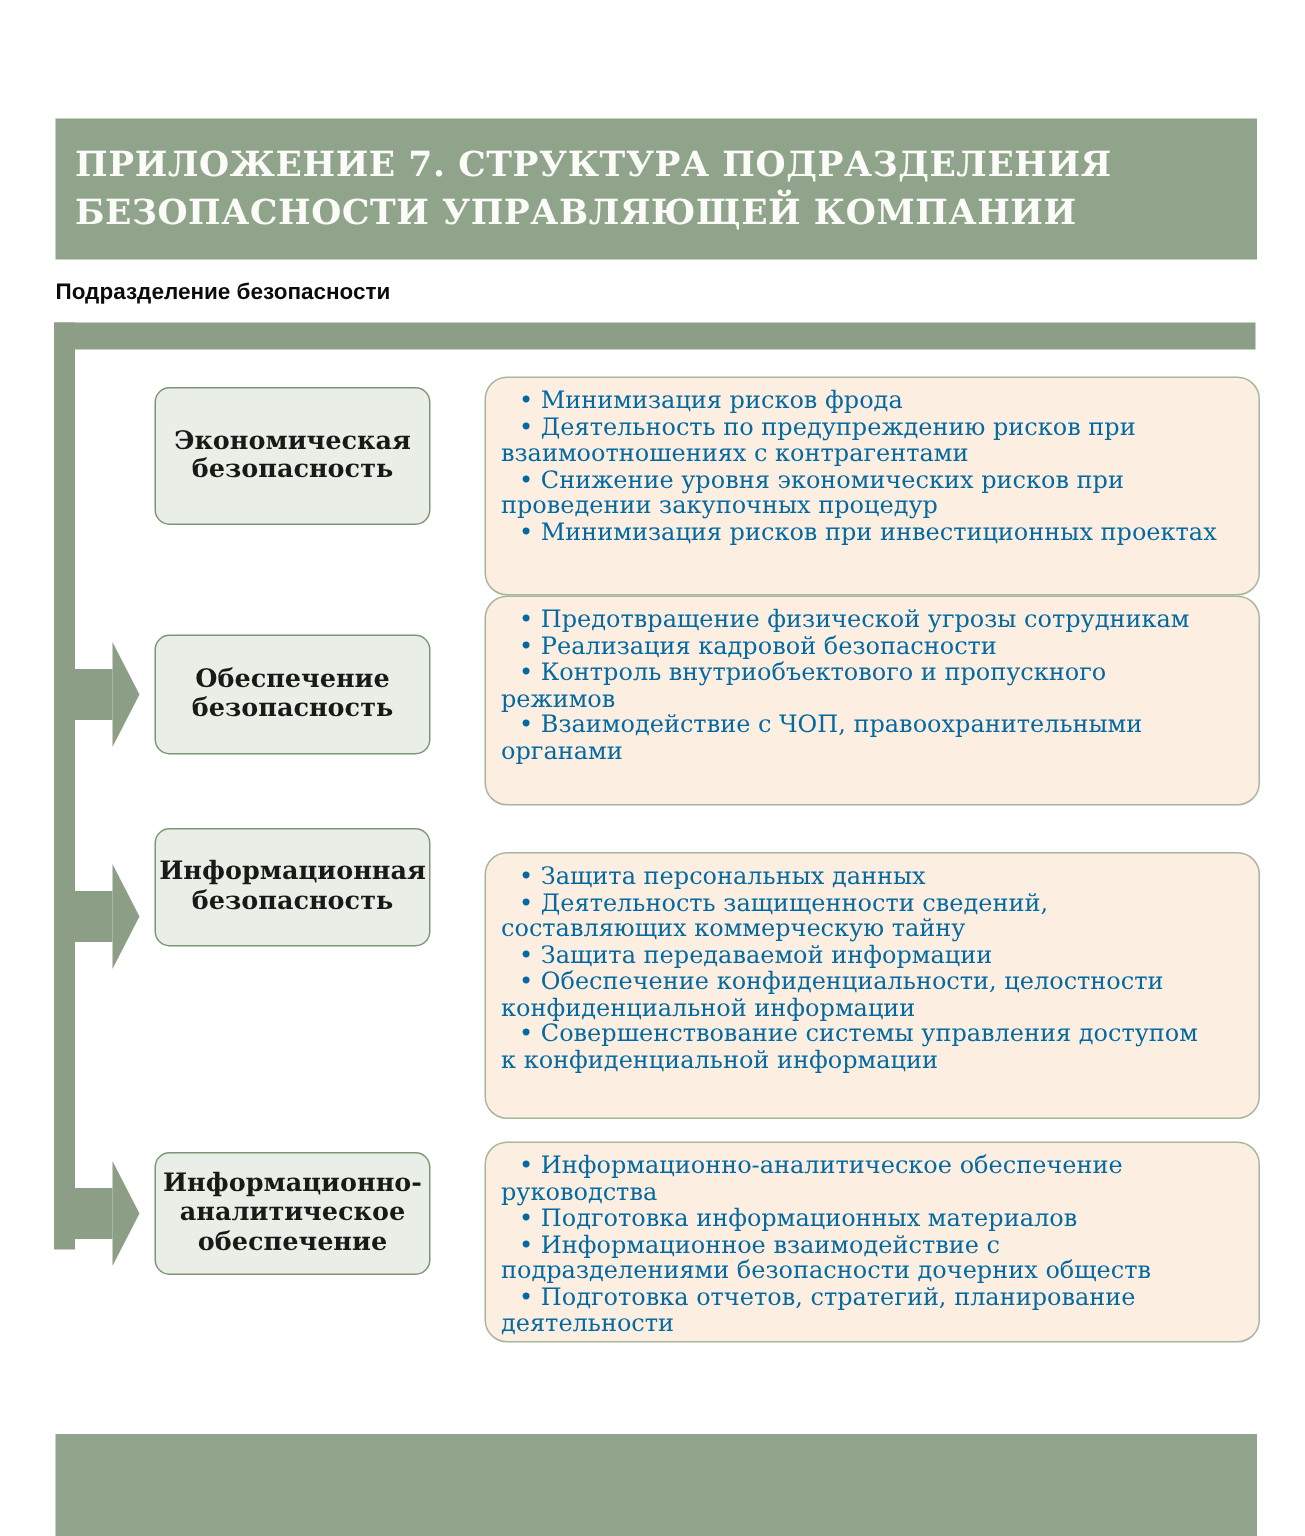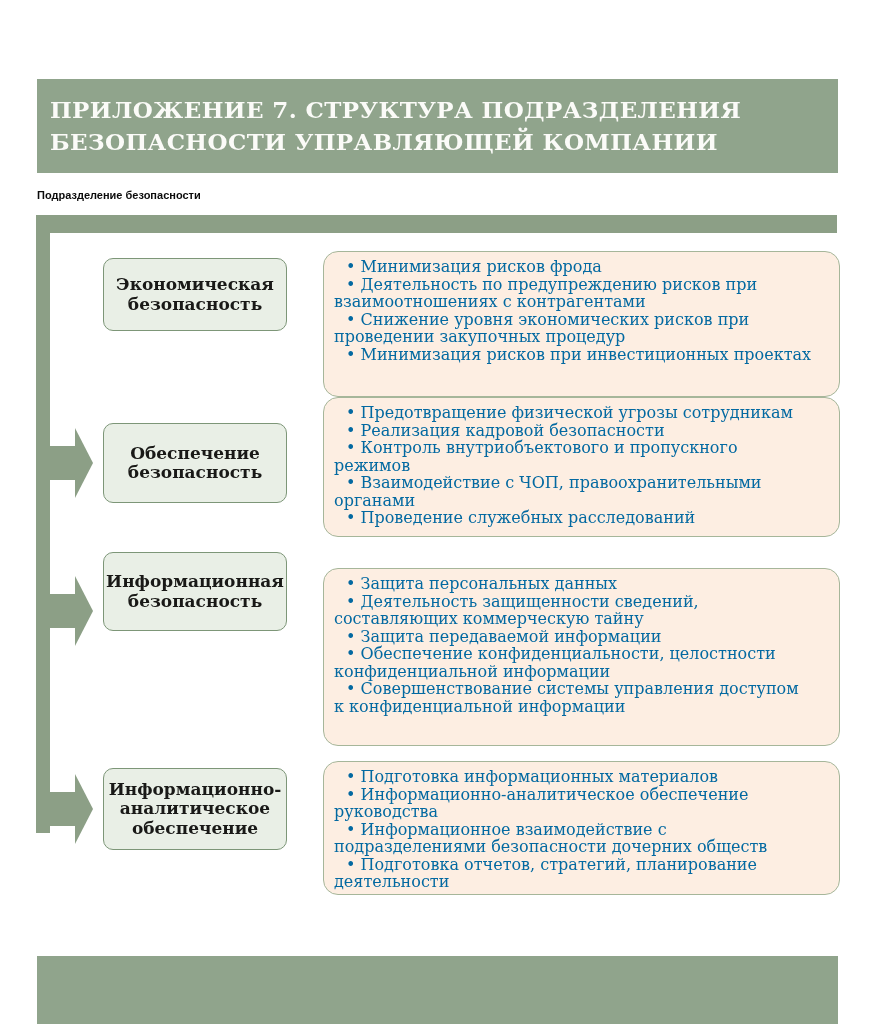--- a/index.html
+++ b/index.html
@@ -18,21 +18,21 @@
     white-space:pre-line;
     font-family:"DejaVu Serif", serif;
     font-weight:bold; font-size:23px; line-height:32px;
     letter-spacing:0.4px;
     color:#fbfbf8;
     padding:15px 18px 0 13px;
   }
   .section-label {
     position:absolute; left:37px; top:141px;
     font-family:"Liberation Sans", sans-serif;
-    font-weight:bold; font-size:11px; line-height:18px;
+    font-weight:bold; font-size:15px; line-height:18px;
     color:#0b0b0b;
   }
   .frame-top {
     position:absolute; left:36px; top:170px; width:801px; height:18px;
     background:var(--frame, #8c9f86);
   }
   .frame-left {
     position:absolute; left:36px; top:170px; width:14px; height:618px;
     background:var(--frame, #8c9f86);
   }
@@ -100,63 +100,62 @@
   </div>
   <div class="arrow" style="top:531px">
     <div class="arrow-stem"></div>
     <div class="arrow-tip"></div>
   </div>
   <div class="arrow" style="top:729px">
     <div class="arrow-stem"></div>
     <div class="arrow-tip"></div>
   </div>
 
-  <div class="cat-box" style="top:213px;height:73px">Экономическая
+  <div class="cat-box" style="top:213px;height:92px">Экономическая
 безопасность</div>
   <div class="detail-box" style="top:206px;height:146px">
       <p class="bullet">• Минимизация рисков фрода</p>
       <p class="bullet">• Деятельность по предупреждению рисков при
 взаимоотношениях с контрагентами</p>
       <p class="bullet">• Снижение уровня экономических рисков при
 проведении закупочных процедур</p>
       <p class="bullet">• Минимизация рисков при инвестиционных проектах</p>
     </div>
 
   <div class="cat-box" style="top:378px;height:80px">Обеспечение
 безопасность</div>
   <div class="detail-box" style="top:352px;height:140px">
       <p class="bullet">• Предотвращение физической угрозы сотрудникам</p>
       <p class="bullet">• Реализация кадровой безопасности</p>
       <p class="bullet">• Контроль внутриобъектового и пропускного
 режимов</p>
       <p class="bullet">• Взаимодействие с ЧОП, правоохранительными
 органами</p>
-      <p class="bullet">• Проведение служебных расследований</p>
     </div>
 
   <div class="cat-box" style="top:507px;height:79px">Информационная
 безопасность</div>
   <div class="detail-box" style="top:523px;height:178px">
       <p class="bullet">• Защита персональных данных</p>
       <p class="bullet">• Деятельность защищенности сведений,
 составляющих коммерческую тайну</p>
       <p class="bullet">• Защита передаваемой информации</p>
       <p class="bullet">• Обеспечение конфиденциальности, целостности
 конфиденциальной информации</p>
       <p class="bullet">• Совершенствование системы управления доступом
 к конфиденциальной информации</p>
     </div>
 
   <div class="cat-box" style="top:723px;height:82px">Информационно-
 аналитическое
 обеспечение</div>
   <div class="detail-box" style="top:716px;height:134px">
-      <p class="bullet">• Подготовка информационных материалов</p>
       <p class="bullet">• Информационно-аналитическое обеспечение
 руководства</p>
+      <p class="bullet">• Подготовка информационных материалов</p>
       <p class="bullet">• Информационное взаимодействие с
 подразделениями безопасности дочерних обществ</p>
       <p class="bullet">• Подготовка отчетов, стратегий, планирование
 деятельности</p>
     </div>
 
   <div class="footer-band"></div>
 
 </div>
 

